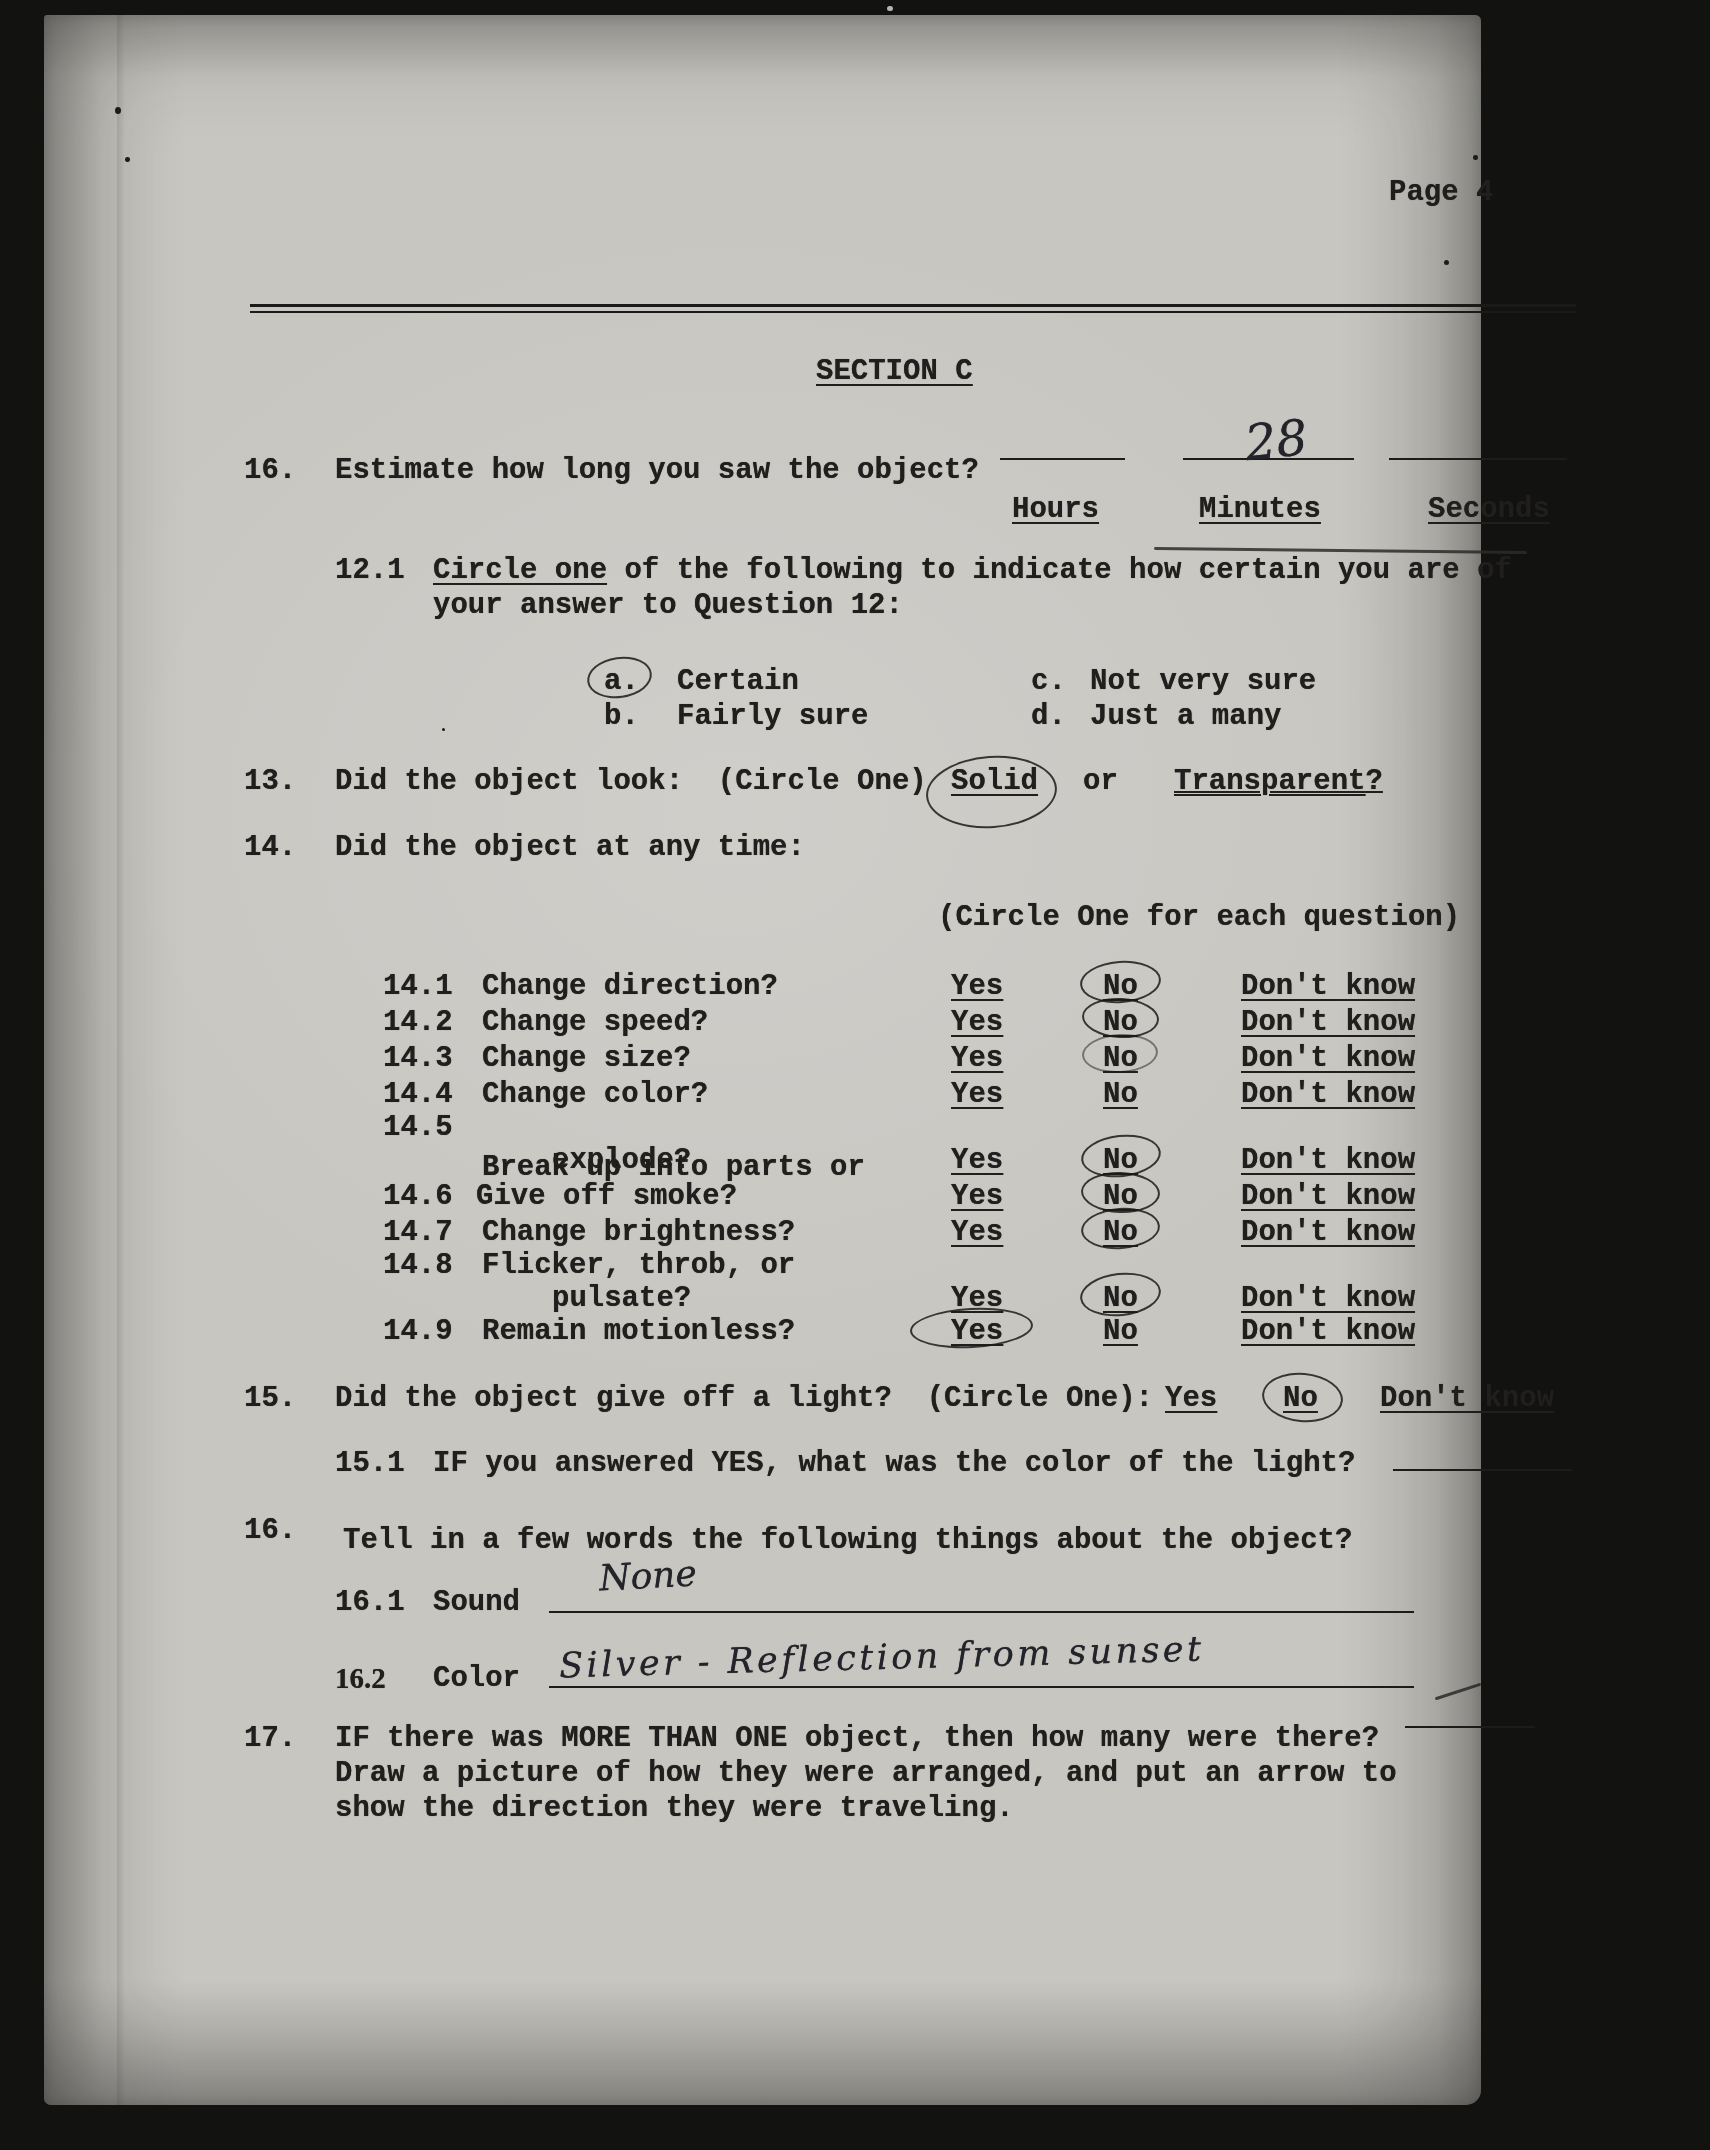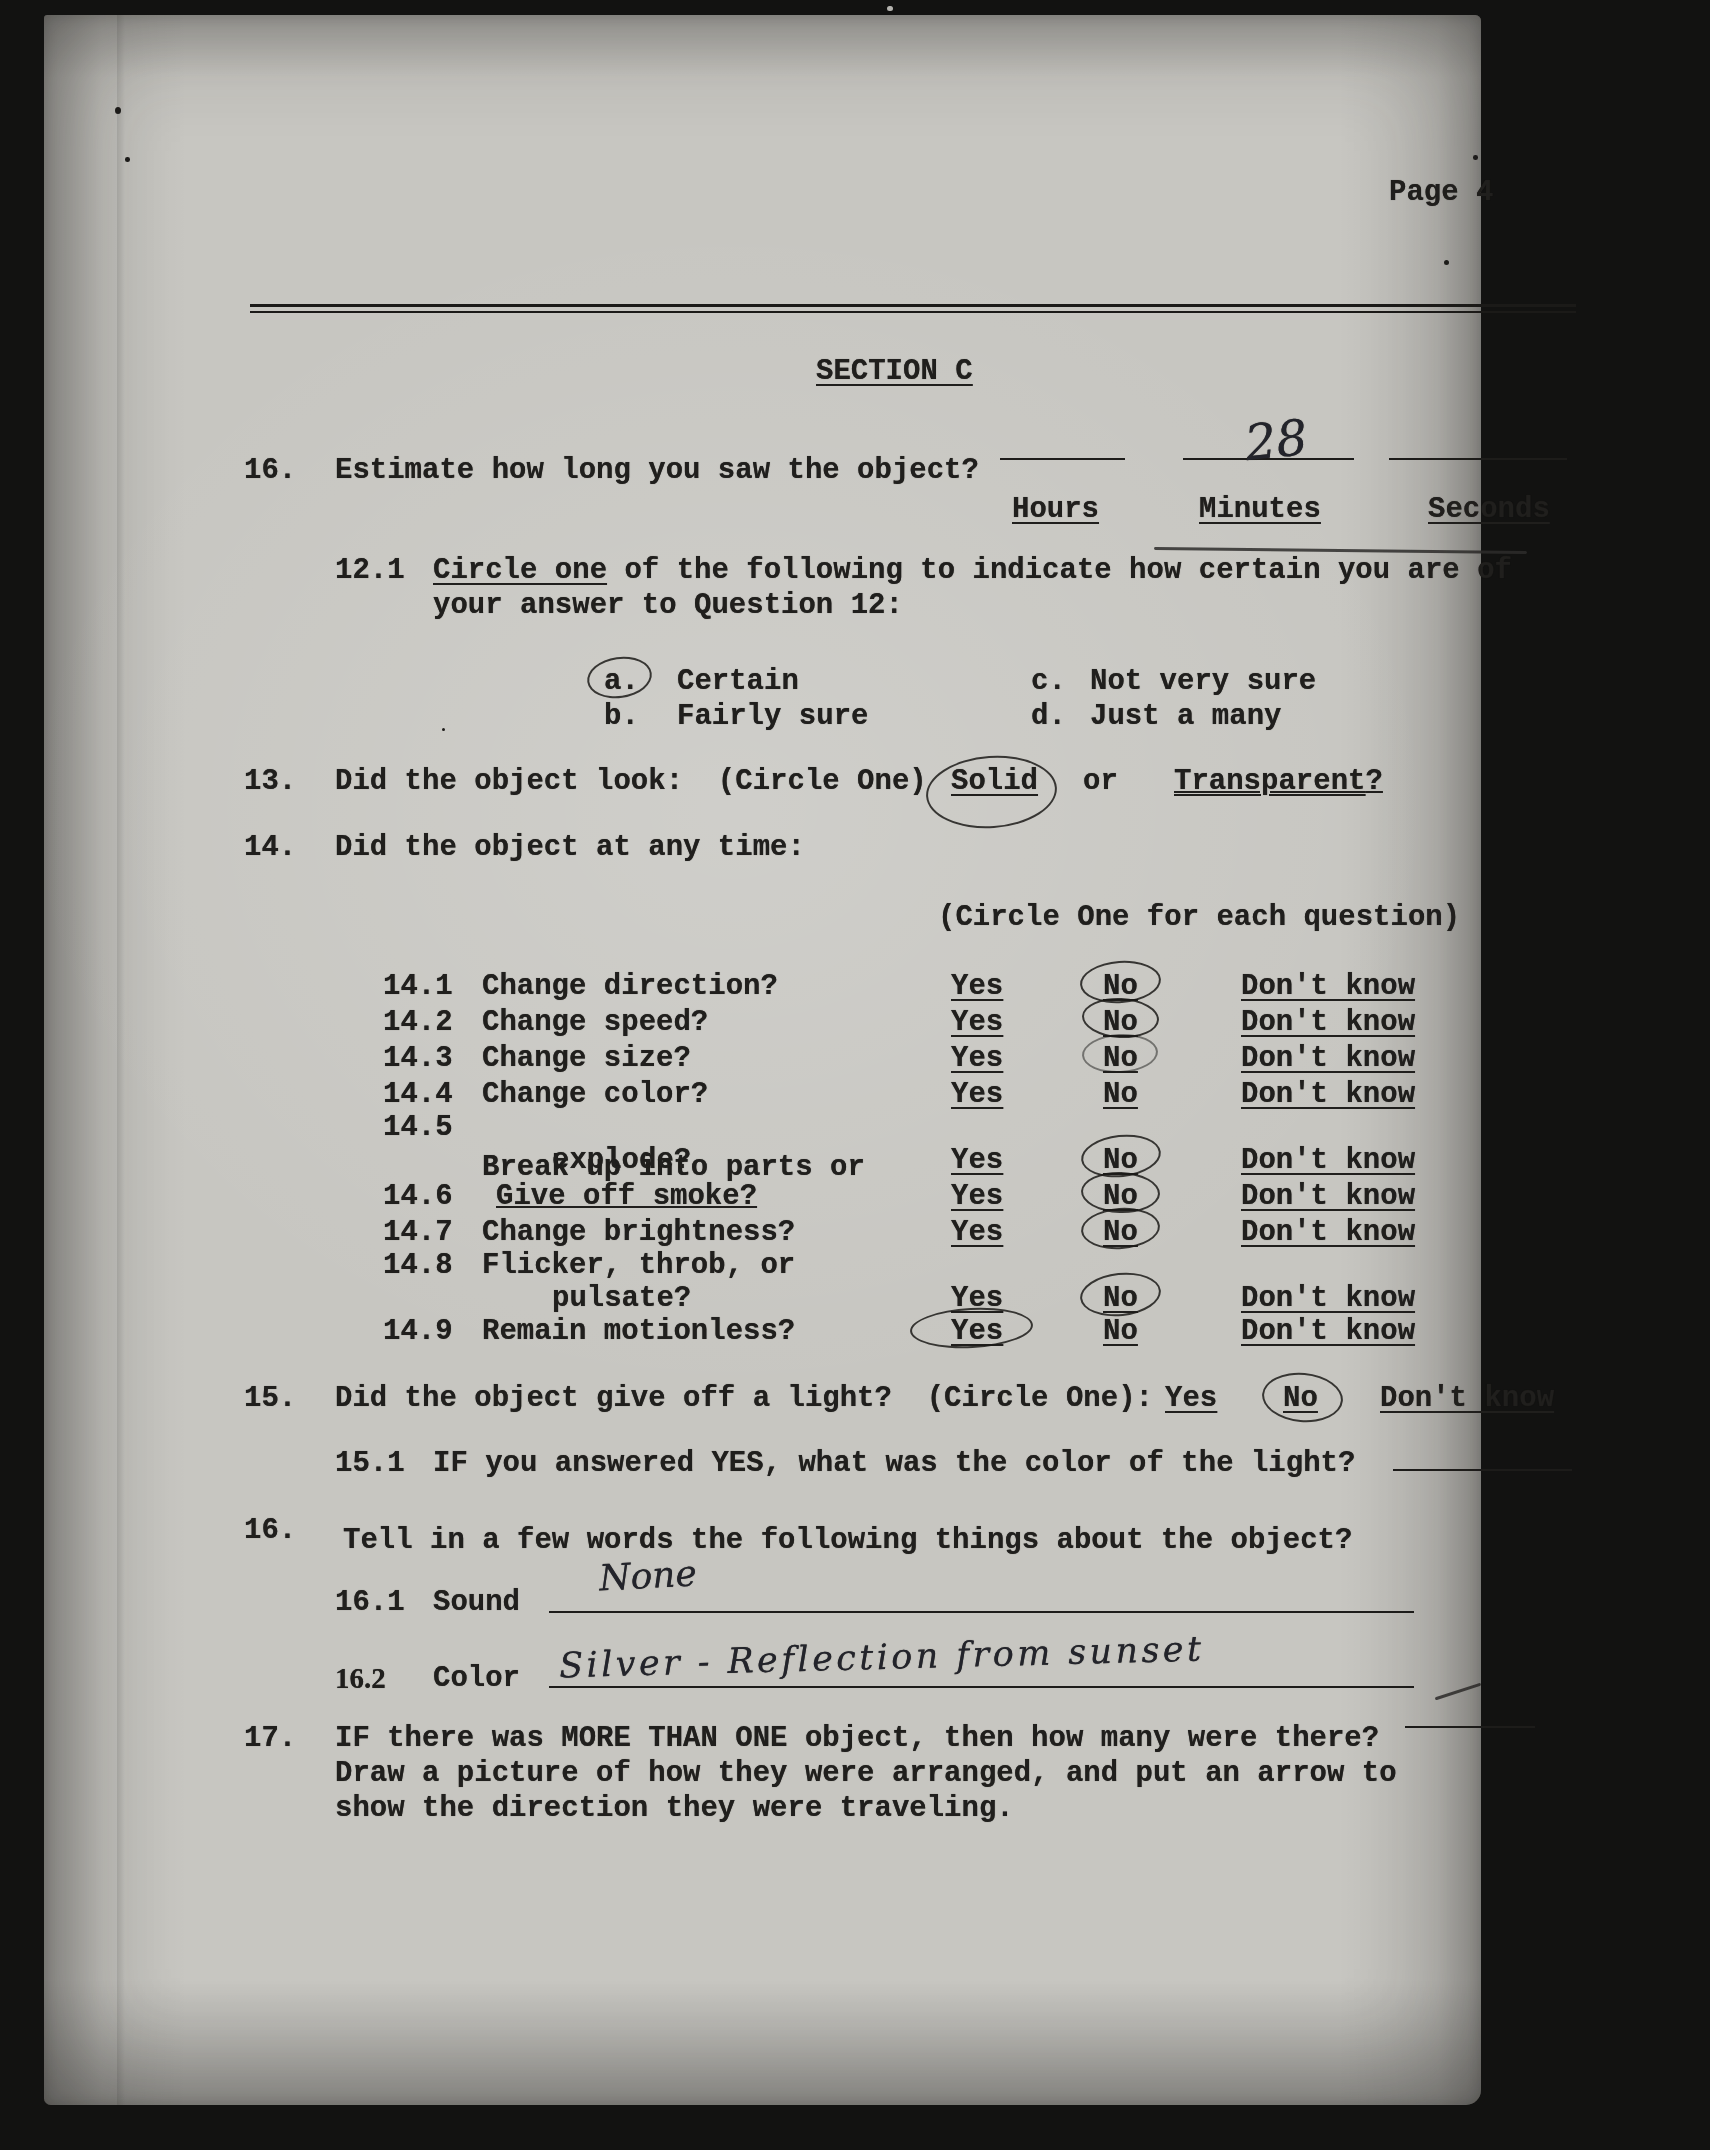--- a/index.html
+++ b/index.html
@@ -157,21 +157,21 @@
   </div>
   <div class="line" style="left:339px; top:1129px;">
     <span class="abs" style="left:169px;">explode?</span>
     <span class="abs ul" style="left:568px;">Yes</span>
     <span class="abs ul" style="left:720px;">No</span>
     <span class="abs ul" style="left:858px;">Don't know</span>
     <div class="circle" style="left:698px; top:-9px; width:80px; height:42px; transform:rotate(-6deg);"></div>
   </div>
   <div class="line" style="left:339px; top:1165px;">
     <span class="abs" style="left:0;">14.6</span>
-    <span class="abs" style="left:113px;text-decoration:underline;">Give off smoke?</span>
+    <span class="abs" style="left:93px;">Give off smoke?</span>
     <span class="abs ul" style="left:568px;">Yes</span>
     <span class="abs ul" style="left:720px;">No</span>
     <span class="abs ul" style="left:858px;">Don't know</span>
     <div class="circle" style="left:698px; top:-8px; width:79px; height:41px; transform:rotate(2deg);"></div>
   </div>
   <div class="line" style="left:339px; top:1201px;">
     <span class="abs" style="left:0;">14.7</span>
     <span class="abs" style="left:99px;">Change brightness?</span>
     <span class="abs ul" style="left:568px;">Yes</span>
     <span class="abs ul" style="left:720px;">No</span>

